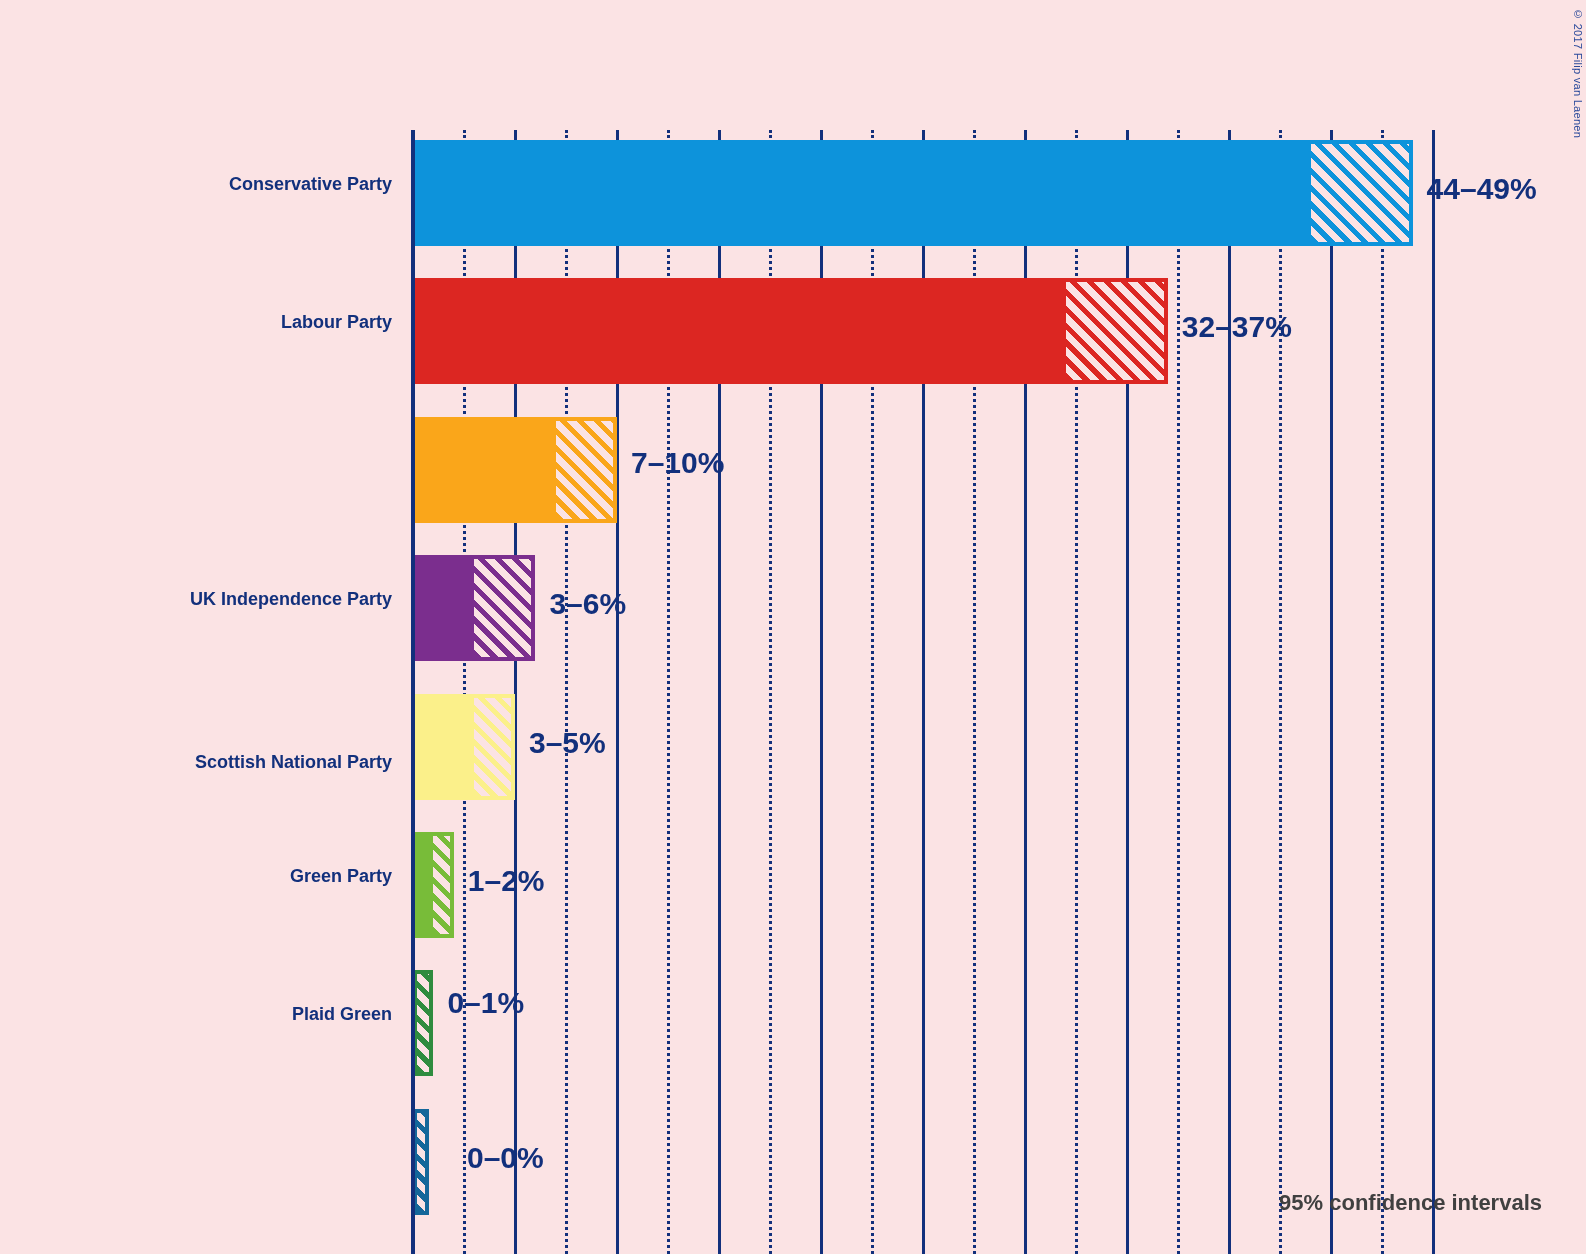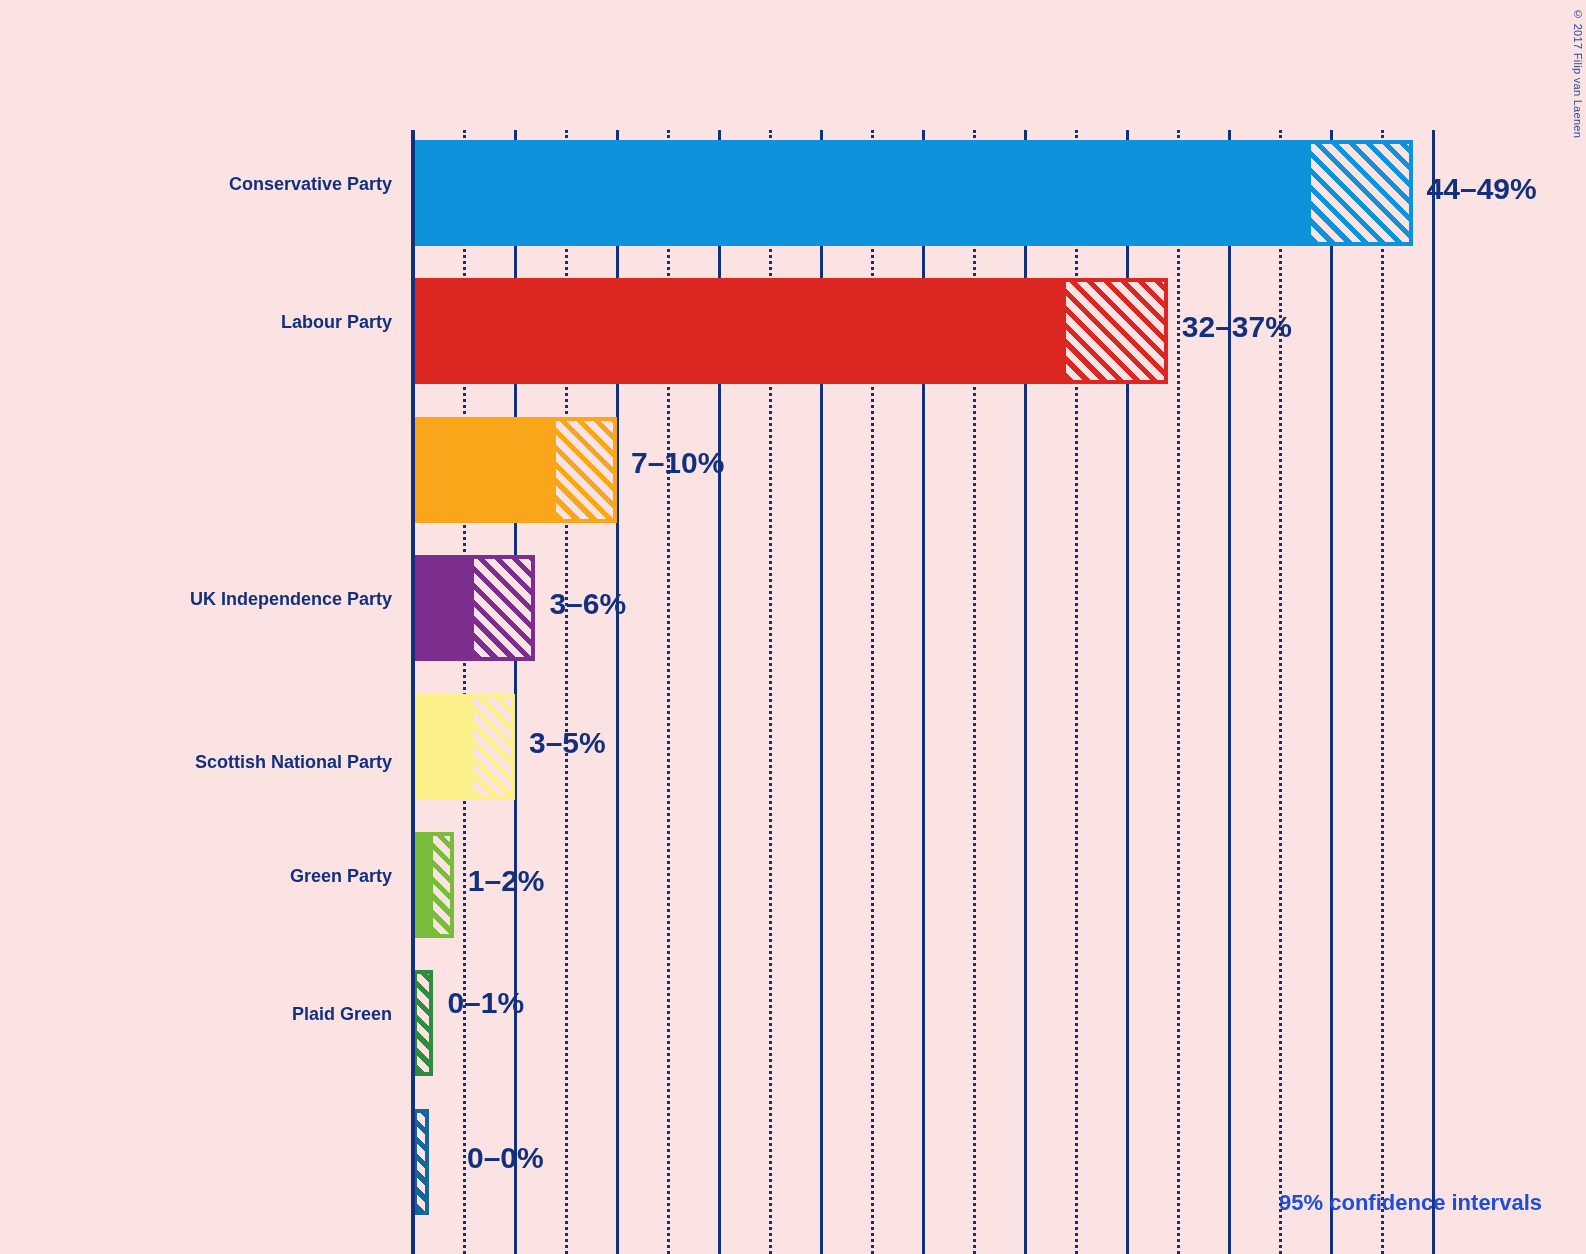--- a/index.html
+++ b/index.html
@@ -119,21 +119,21 @@
     white-space: nowrap;
     z-index: 4;
   }
 
   #legend {
     position: absolute;
     right: 44px;
     bottom: 38px;
     font-size: 22px;
     font-weight: bold;
-    color: #1d4ed8;
+    color: #404040;
   }
 </style>
 </head>
 <body>
 
 <div id="page">
 
   <div id="copyright">© 2017 Filip van Laenen</div>
 
   <div id="plot">

